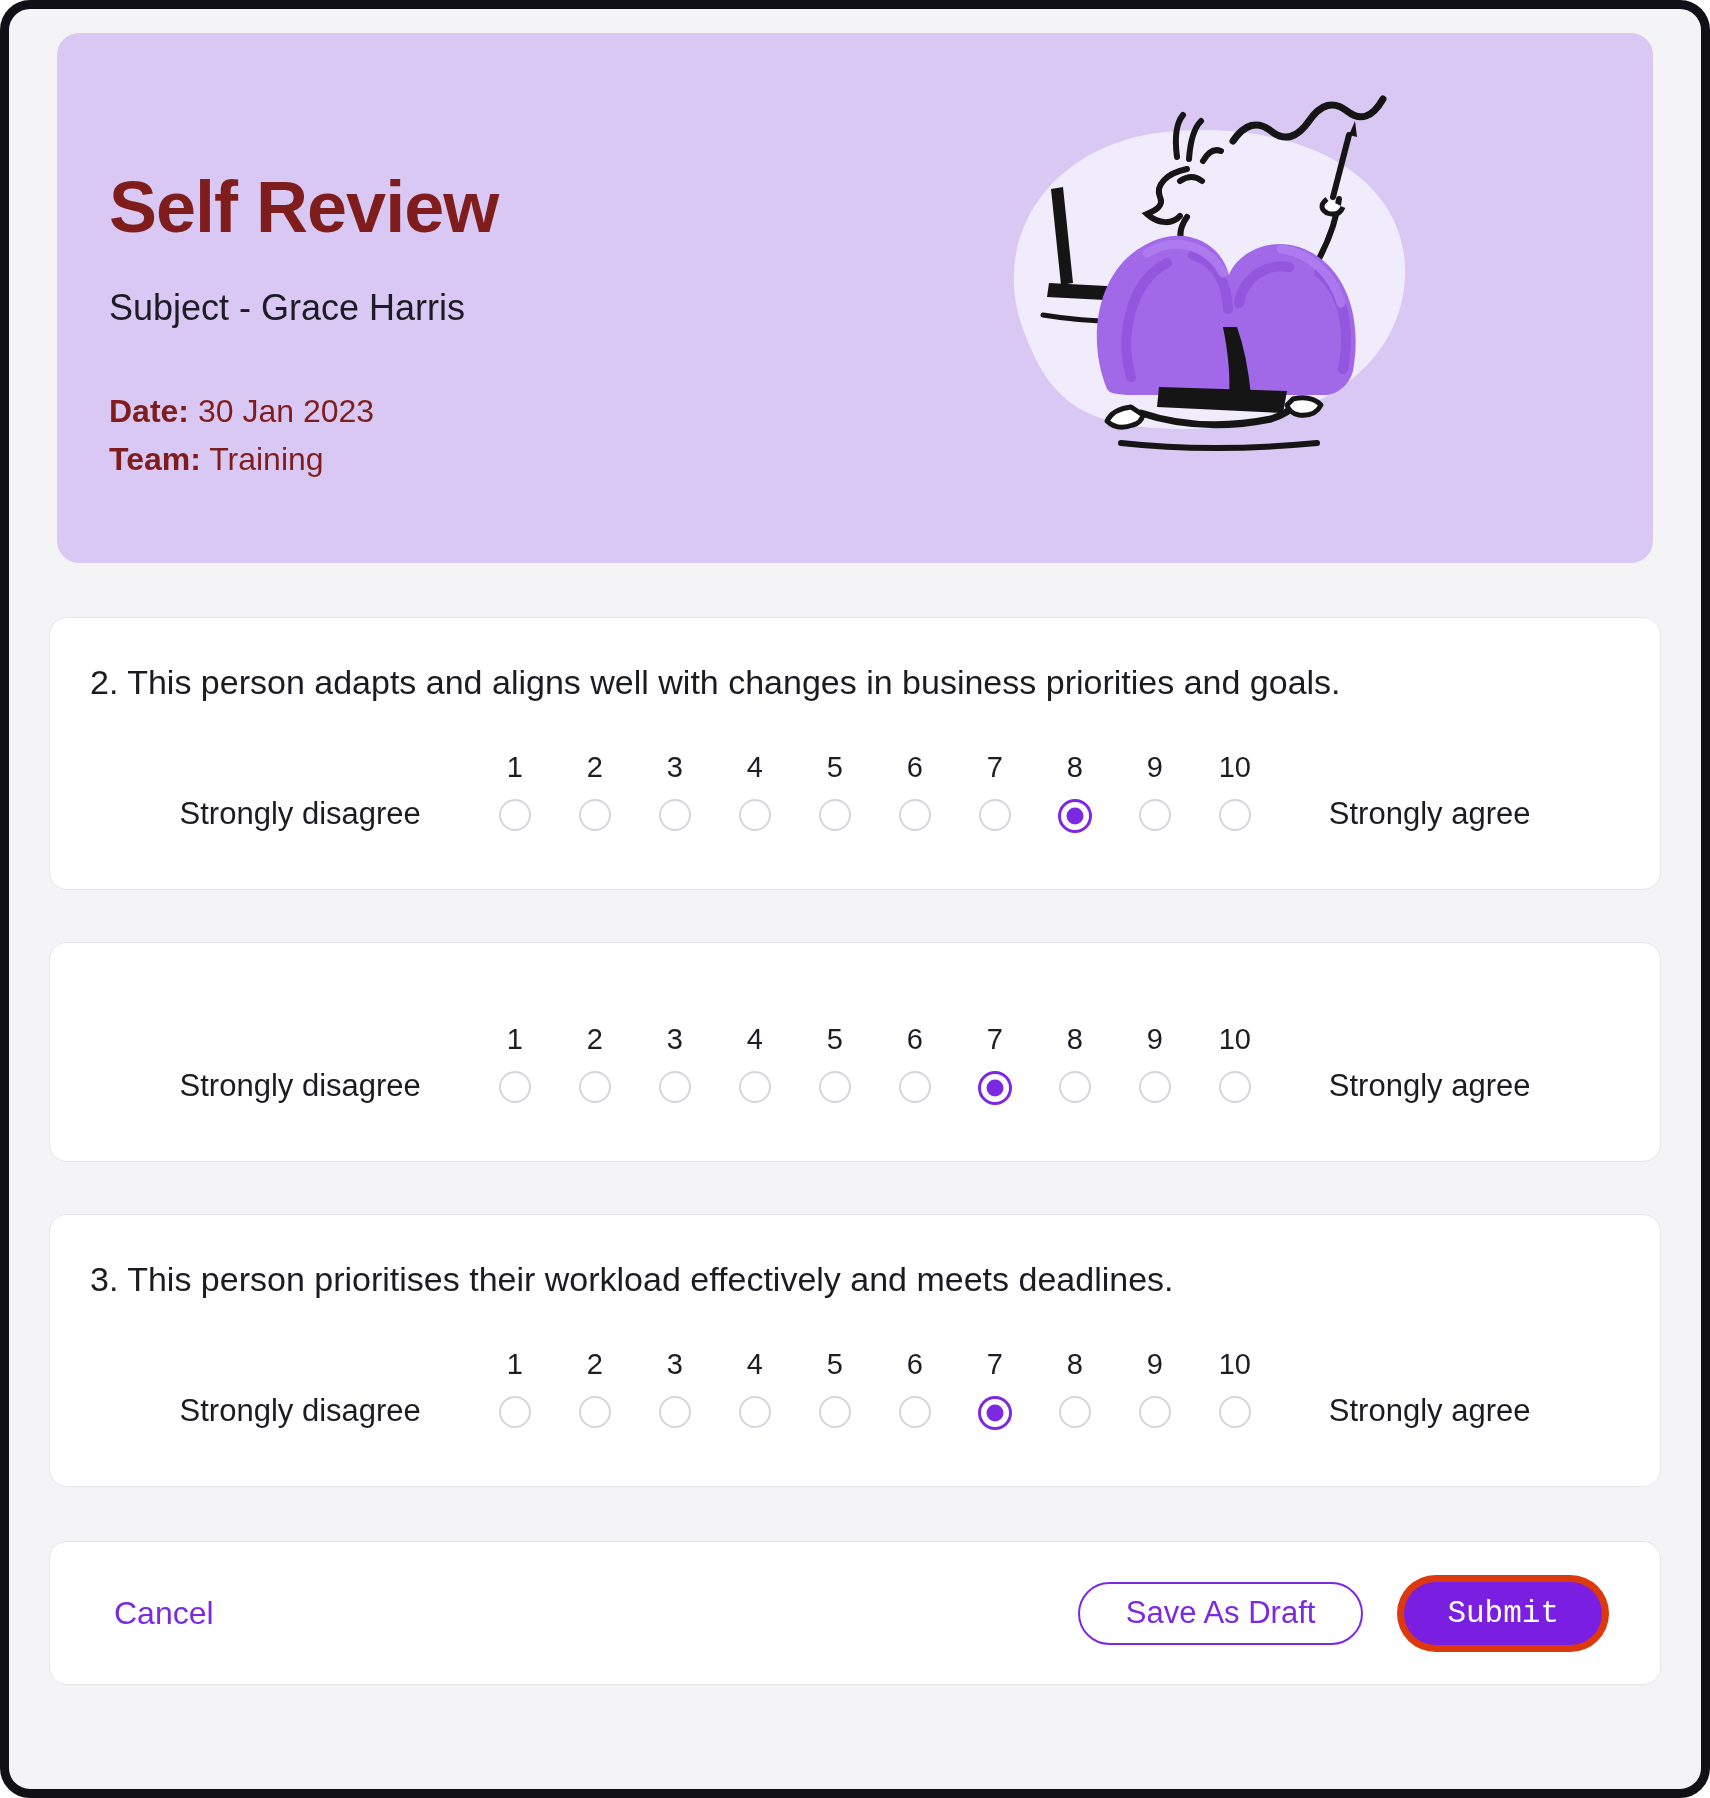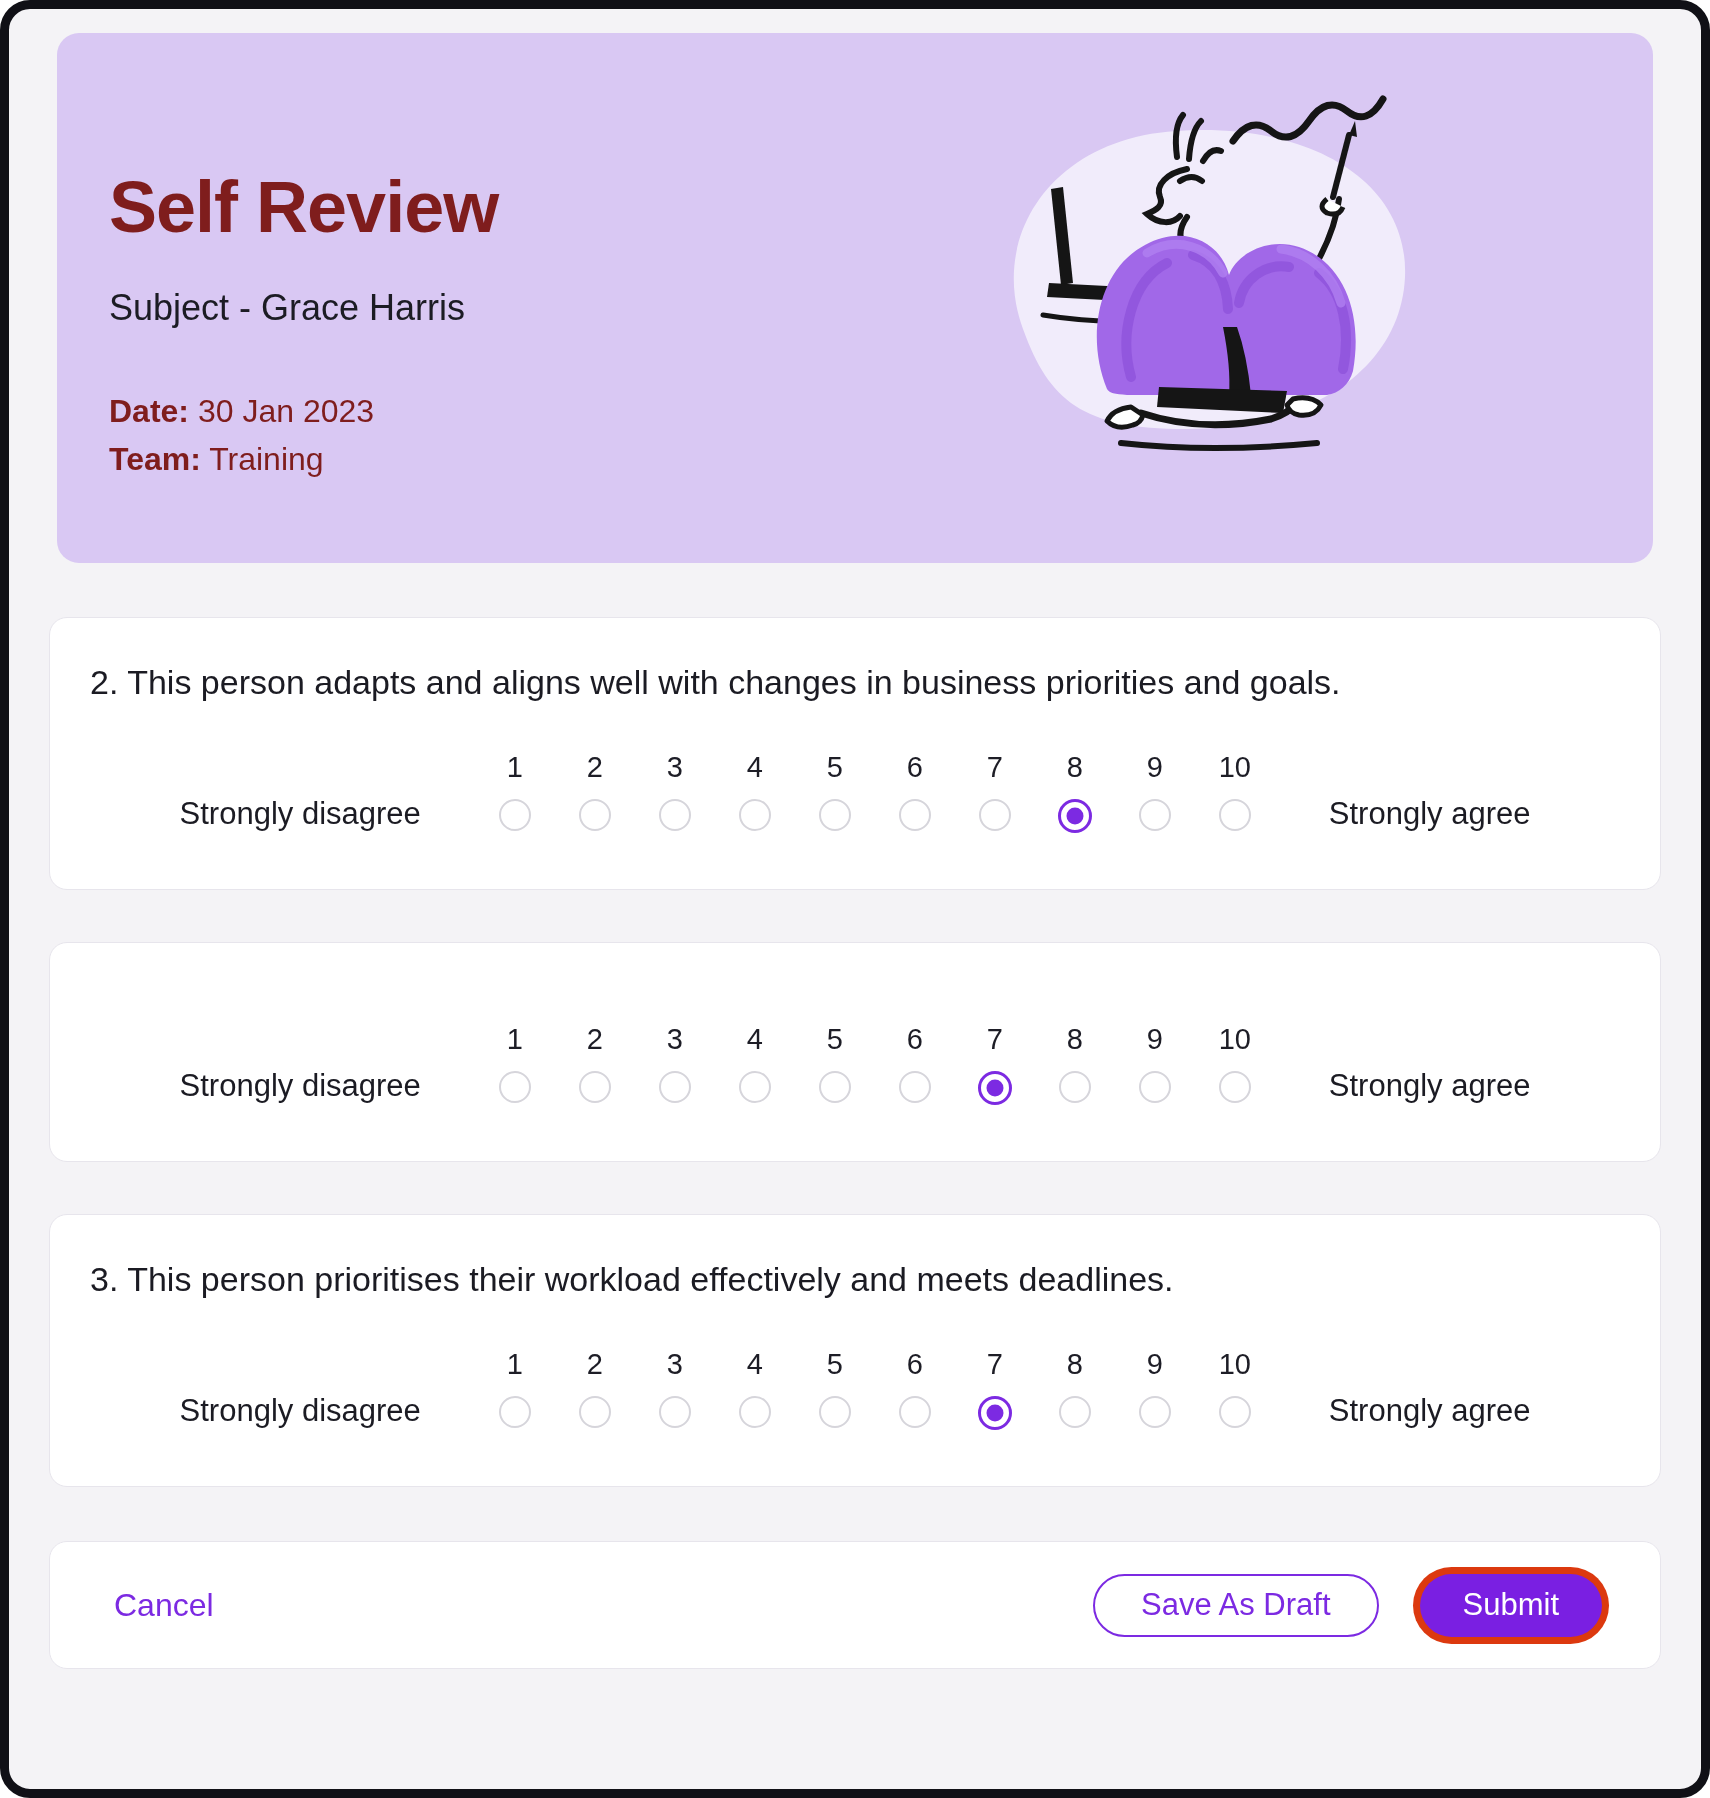--- a/index.html
+++ b/index.html
@@ -27,28 +27,28 @@
   .scale-label { font-size:31px; color:#1b1b23; line-height:36px; padding-bottom:1px; white-space:nowrap; }
   .scale { display:flex; }
   .opt { width:80px; display:flex; flex-direction:column; align-items:center; gap:15px; cursor:pointer; }
   .num { font-size:29px; color:#1d1d26; }
   .radio { width:32px; height:32px; border-radius:50%; border:2px solid #d6d5db; background:#fff; position:relative; }
   .radio.selected { border:3px solid #7c2ae2; width:34px; height:34px; }
   .radio.selected::after { content:""; position:absolute; left:50%; top:50%; width:17px; height:17px;
     transform:translate(-50%,-50%); border-radius:50%; background:#7c2ae2; }
 
   
-  .footer-card { height:128px; display:flex; align-items:center; padding:0 50px 0 64px; margin-top:2px; }
+  .footer-card { height:144px; display:flex; align-items:center; padding:0 50px 0 64px; margin-top:2px; }
   .cancel { font-size:32px; color:#7c2ae2; cursor:pointer; }
   .btns { margin-left:auto; display:flex; align-items:center; gap:41px; }
   .btn { height:63px; border-radius:999px; font-size:31px; display:flex; align-items:center;
     justify-content:center; cursor:pointer; font-family:inherit; }
   .btn-outline { padding:0 46px; border:2px solid #7c2ae2; color:#7c2ae2; background:#ffffff; }
   .btn-primary { padding:12px 43px; border:none; color:#ffffff; background:#7a1fe2;
-    box-shadow:0 0 0 7px #dc390f; margin-right:8px; }
+    box-shadow:0 0 0 7px #dc390f; margin-right:8px;font-family:Liberation Mono, monospace; }
 </style>
 </head>
 <body>
 
 <div class="frame">
 
   <div class="header-card">
     <div class="header-text">
       <h1 class="title">Self Review</h1>
       <div class="subject">Subject - Grace Harris</div>

